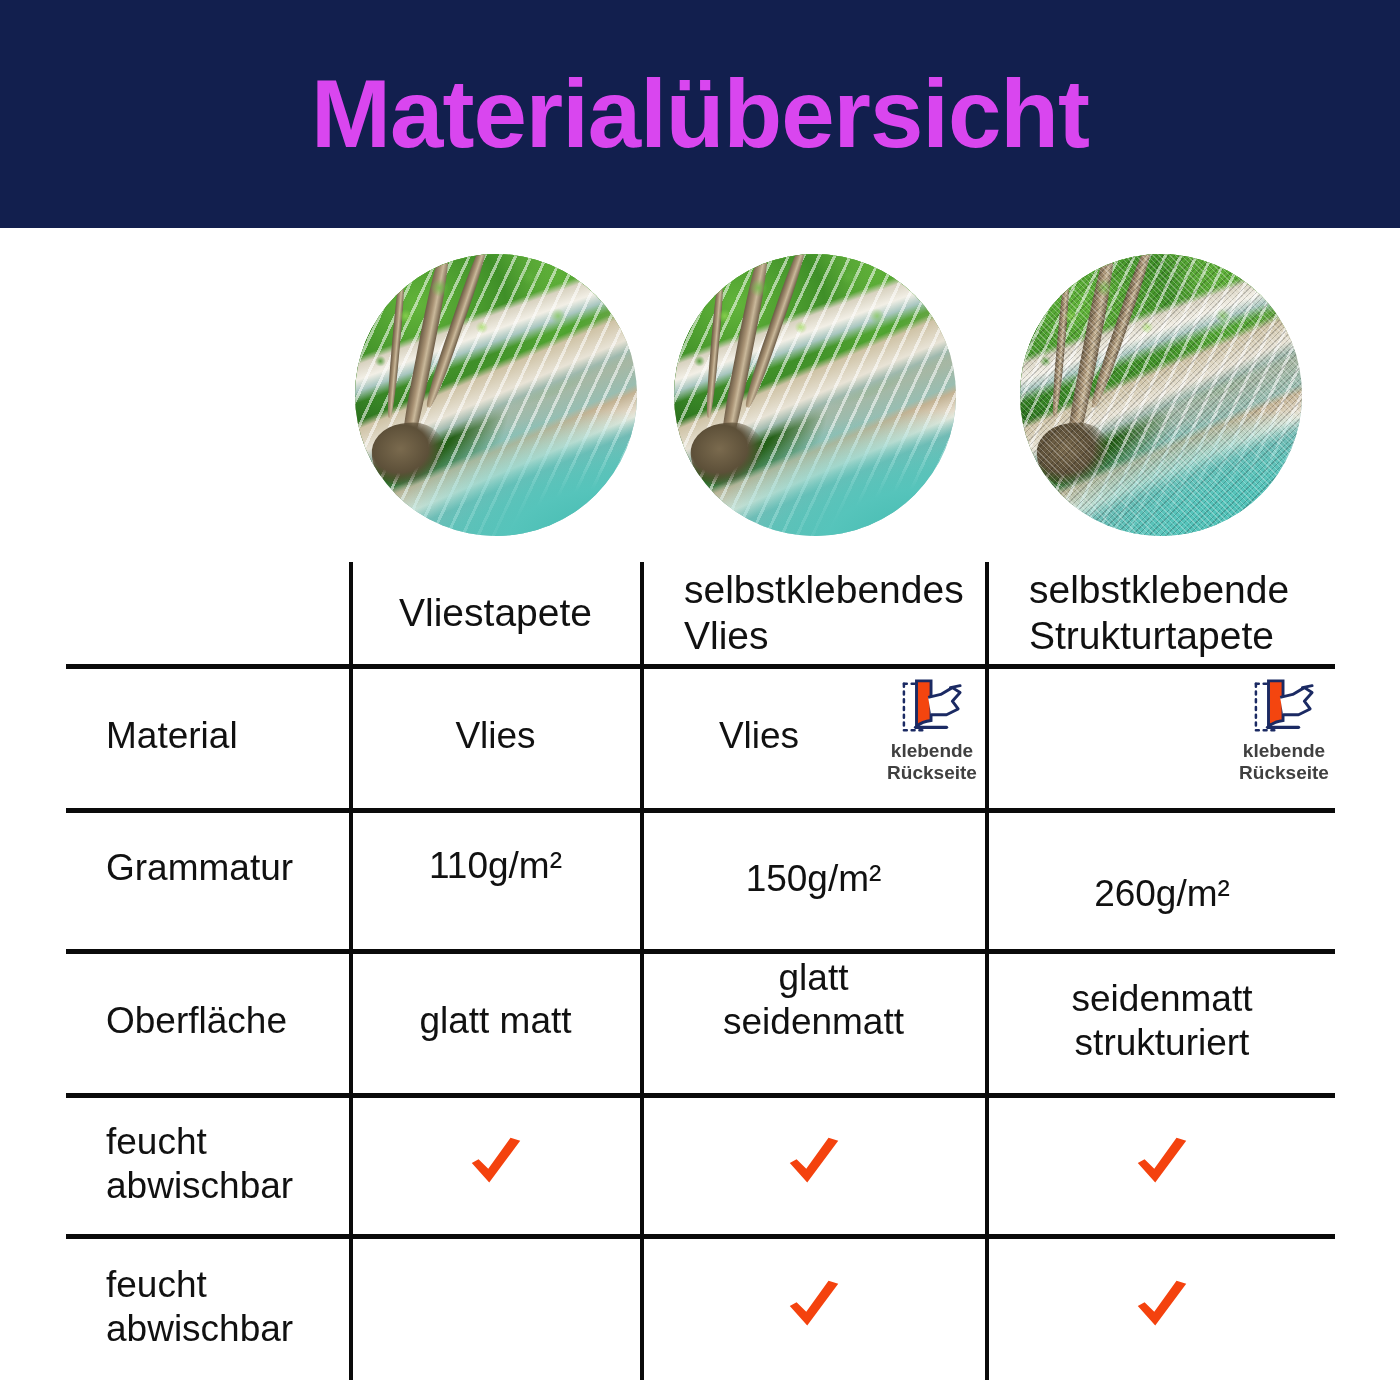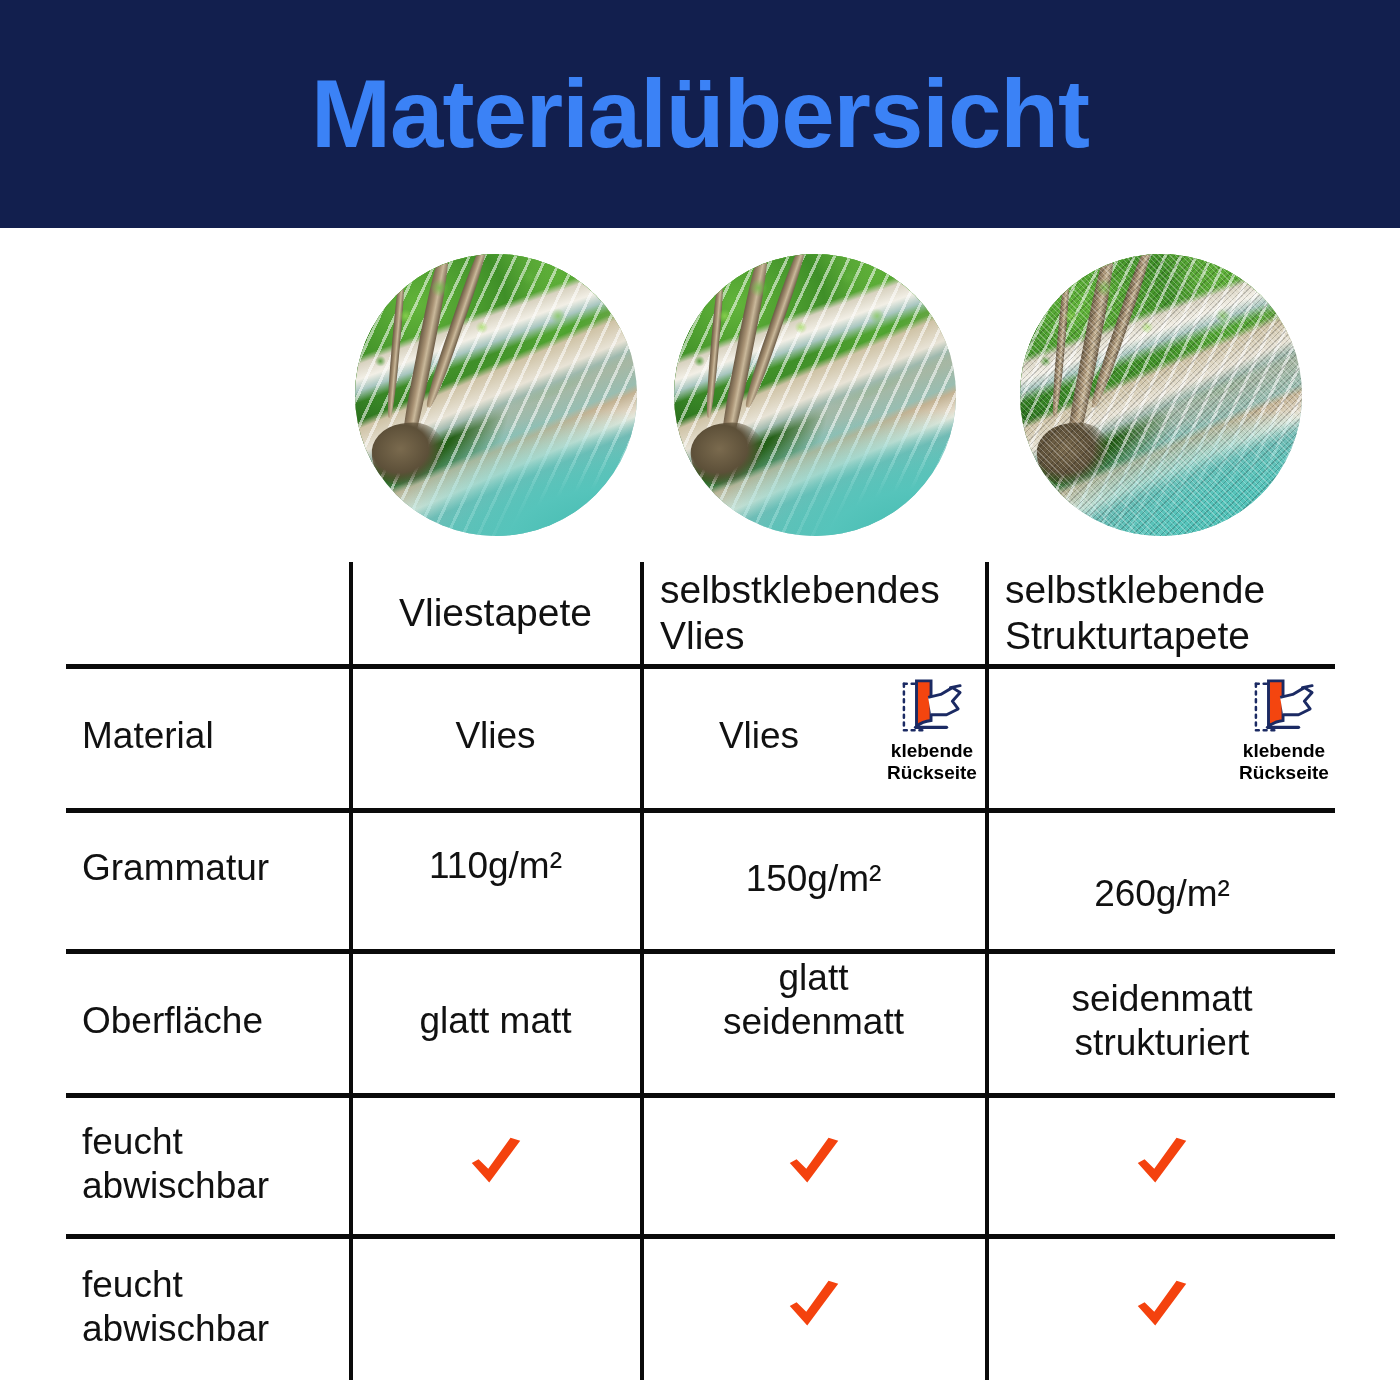--- a/index.html
+++ b/index.html
@@ -11,21 +11,21 @@
     position:relative;
   }
 
   
   .header{
     position:absolute;left:0;top:0;width:1400px;height:228px;
     background:#121f4e;
     display:flex;align-items:center;justify-content:center;
   }
   .header-title{
-    color:#3b82f6;
+    color:#d946ef;
     font-size:96px;
     font-weight:700;
     letter-spacing:-1px;
     line-height:1;
     white-space:nowrap;
   }
 
   
   .thumbs{
     position:absolute;left:0;top:228px;width:1400px;height:334px;
@@ -97,27 +97,27 @@
       repeating-linear-gradient(-45deg, rgba(0,0,0,.20) 0 1px, rgba(0,0,0,0) 1px 4px);
   }
 
   
   .table{position:absolute;left:0;top:0;width:1400px;height:1400px;}
   .hline{position:absolute;background:#0a0a0a;height:5px;left:66px;width:1269px;}
   .vline{position:absolute;background:#0a0a0a;width:4px;}
 
   .cell{position:absolute;display:flex;align-items:center;justify-content:center;
         text-align:center;color:#111111;font-size:37px;line-height:1.18;}
-  .cell.left{justify-content:flex-start;padding-left:16px;text-align:left;}
+  .cell.left{justify-content:flex-start;padding-left:40px;text-align:left;}
   .cell.head{font-size:39px;}
 
   
   .badge{position:absolute;display:flex;flex-direction:column;align-items:center;width:108px;}
   .badge-ico{width:72px;height:62px;}
-  .badge-txt{color:#000000;font-size:19px;font-weight:700;line-height:1.18;text-align:center;margin-top:2px;}
+  .badge-txt{color:#404040;font-size:19px;font-weight:700;line-height:1.18;text-align:center;margin-top:2px;}
 
   .check{width:62px;height:62px;}
 </style>
 </head>
 <body>
 
 <div class="header">
   <div class="header-title">Materialübersicht</div>
 </div>
 

